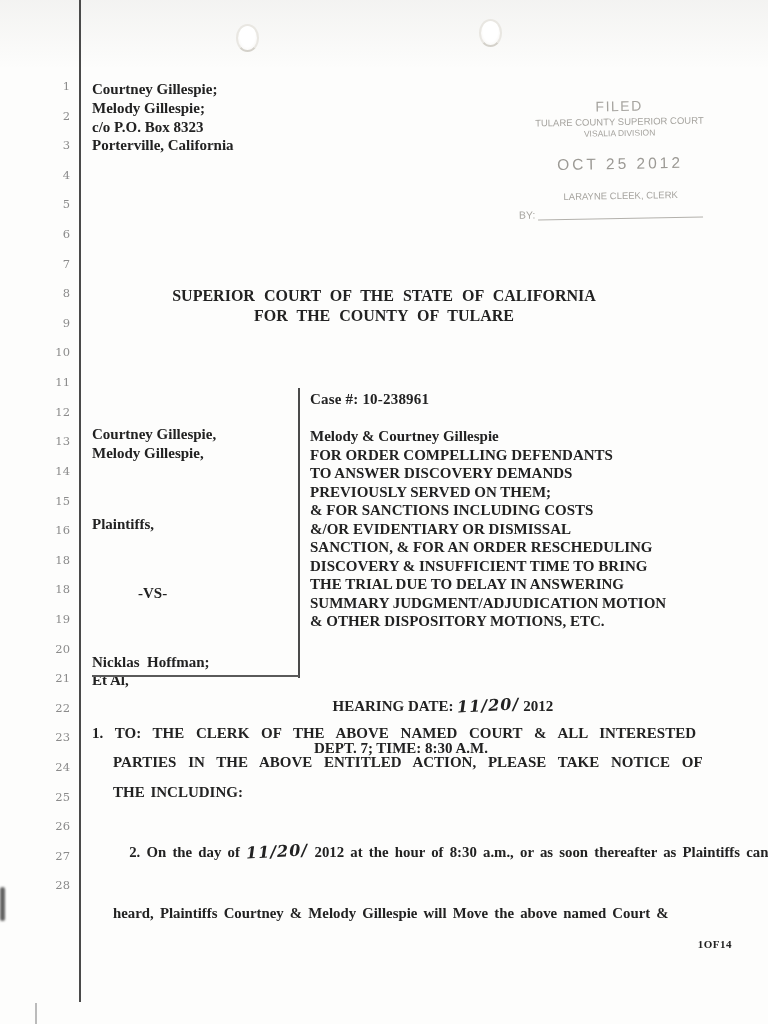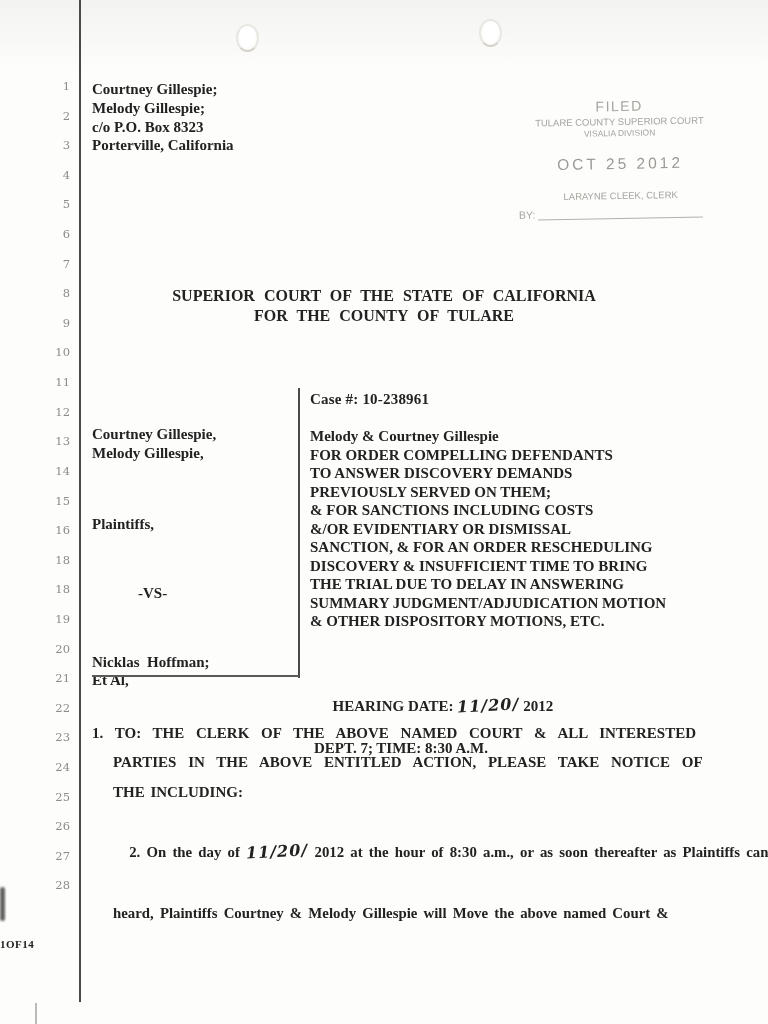--- a/index.html
+++ b/index.html
@@ -77,21 +77,21 @@
   
   .para1 { position:absolute; left:92px; top:719px; width:612px; font-weight:700; font-size:15px; }
   .para1 > div { line-height:29.4px; word-spacing:8px; }
   .para1 > div.hang { padding-left:21px; }
   .para1 > div.last { word-spacing:2px; }
   .para2 { position:absolute; left:92px; top:806px; width:625px; font-weight:700; font-size:14.8px; }
   .para2 > div { line-height:30.5px; word-spacing:2.5px; }
   .para2 > div.hang { padding-left:21px; }
   .para2 .l1 { white-space:pre; }
   
-  .footer { position:absolute; left:0; top:938px; width:732px; text-align:left;
+  .footer { position:absolute; left:0; top:938px; width:732px; text-align:right;
             font-weight:700; font-size:11px; letter-spacing:0.5px; }
 </style>
 </head>
 <body>
 
 <div class="page">
 
   <div class="hole hole1"></div>
   <div class="hole hole2"></div>
 

